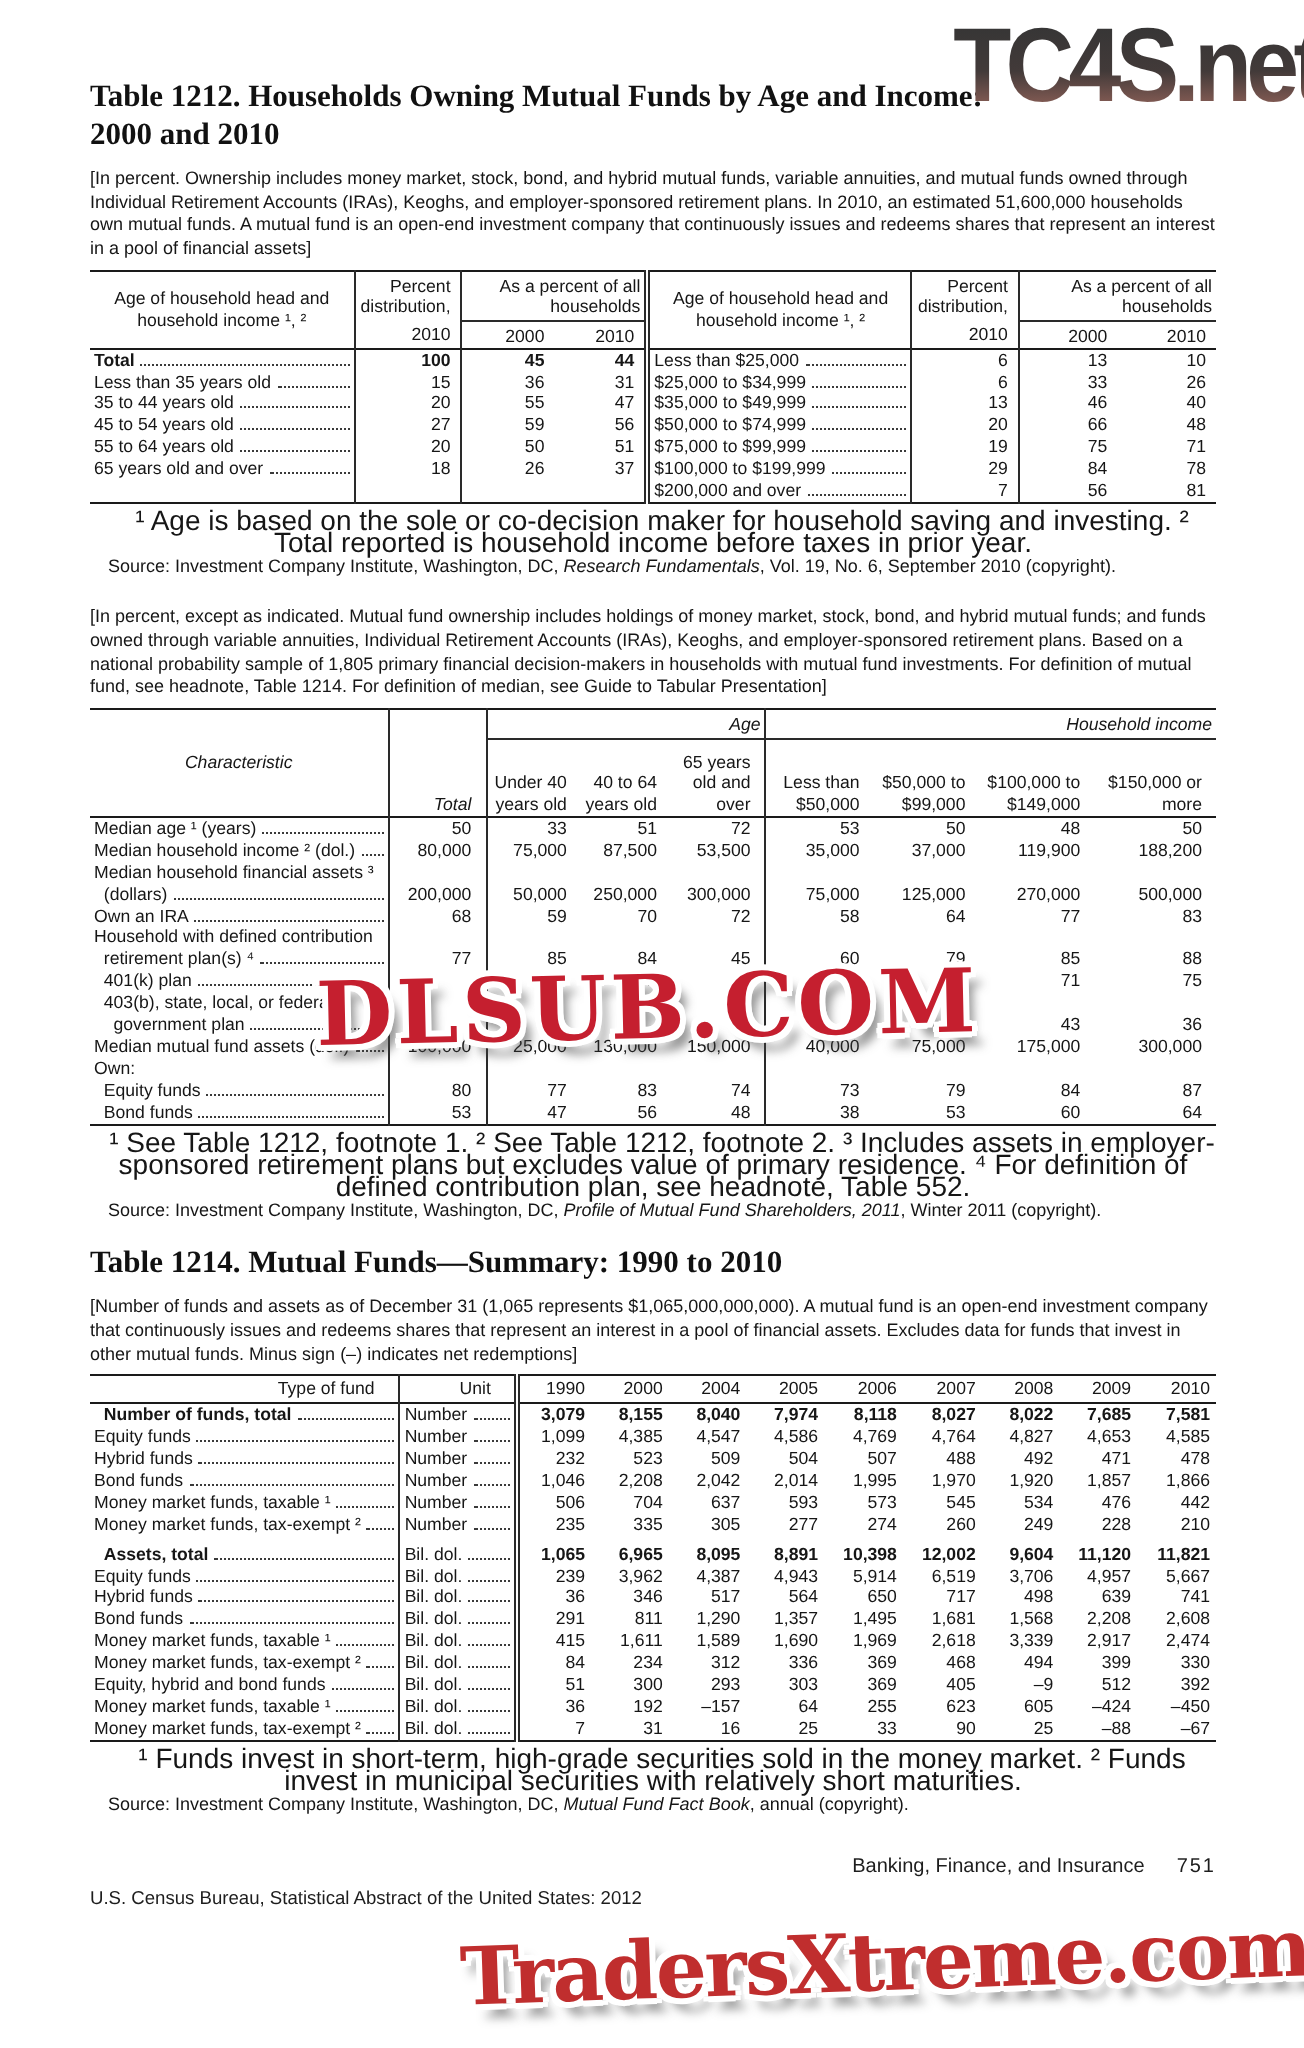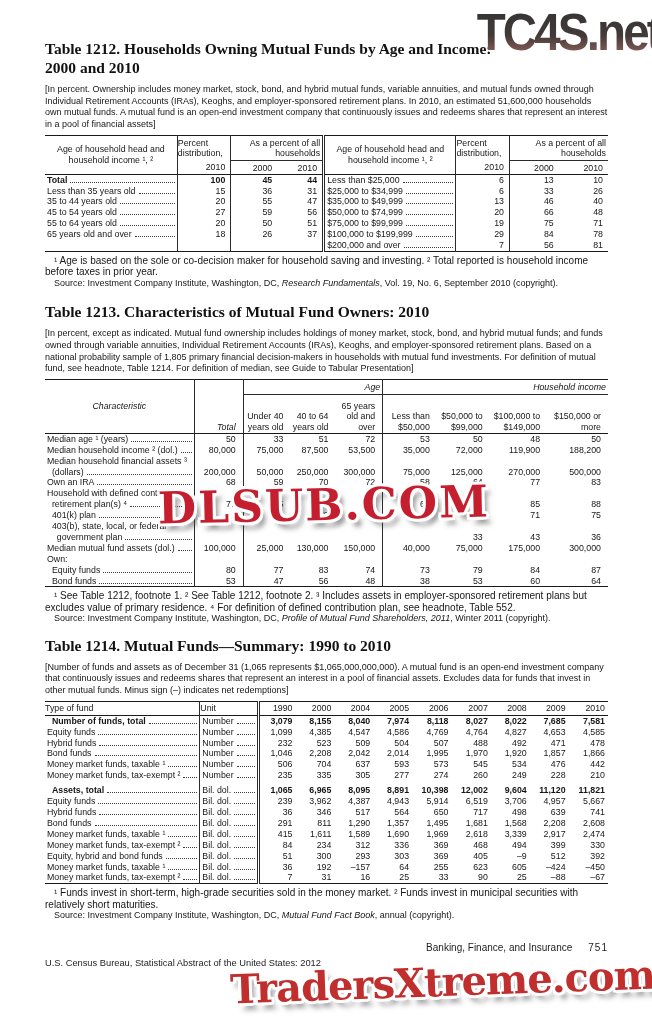--- a/index.html
+++ b/index.html
@@ -20,36 +20,36 @@
   .b-r2 { border-right:3px double #2a2a2a; }
   td.num { text-align:right; padding:0 5px 0 0; vertical-align:bottom; line-height:10.9px; }
   .t1214 td.num { padding-right:3px; }
   td.stub { padding:0 0 0 2px; vertical-align:bottom; line-height:10.9px; }
   .lbl { display:flex; align-items:baseline; }
   .lbl .t { white-space:pre; }
   .ldr { flex:1 1 auto; border-bottom:1.1px dotted #3a3a3a; margin:0 2px 2px 3px; height:1px; min-width:4px; }
   .b { font-weight:bold; }
 
   .stubhead { text-align:center; vertical-align:middle; line-height:10.5px; padding:1px 3px; }
-  .pcthead  { position:relative; text-align:left; padding:2px 5px 0 0; line-height:10.5px; vertical-align:top; height:27px; }
+  .pcthead  { position:relative; text-align:right; padding:2px 5px 0 0; line-height:10.5px; vertical-align:top; height:27px; }
   .pcthead .yr { position:absolute; right:5px; bottom:1px; }
   .grouphead { text-align:right; border-bottom:1px solid #2a2a2a; line-height:10.5px; padding:2px 2px 1px 2px; vertical-align:top; }
   .yrrow th { text-align:right; padding:0 5px 1px 0; height:12px; vertical-align:bottom; }
 
   .t1213 .grouprow th { height:11px;font-style:italic; }
   .t1213 .subhead { text-align:right; vertical-align:bottom; padding:6px 7px 1px 0; line-height:10.3px; }
   .t1213 .theadtotal { position:relative; }
   .t1213 .theadtotal span { position:absolute; right:7px; bottom:1px; }
   .t1213 td.num { padding-right:7px; }
 
   .t1214 th.yr { text-align:right; padding:1px 3px 2px 0; }
-  .t1214 th.ctr { text-align:left; padding:1px 0 2px 0; }
+  .t1214 th.ctr { text-align:right; padding:1px 12px 2px 0; }
   tr.gap td { padding-top:4px;margin-left:31px; }
 
-  .fn  { font-size:10px; line-height:11.4px; margin:3px 0 0 0; text-indent:9px; }
+  .fn  { font-size:14px; line-height:11.4px; margin:3px 0 0 0; text-indent:9px;text-align:center; }
   .src { font-size:9px; line-height:11.4px; margin:0; text-indent:9px; }
   .src .it { font-style:italic; }
   .sect { margin:0; }
   .sect2 { margin-top:14px; }
   .sect3 { margin-top:12px; }
 
   .pagefoot { margin-top:20px; }
   .pf-right { text-align:right; font-size:10px; color:#1d1d1d; padding-right:0; }
   .pf-right .pgnum { margin-left:16px; letter-spacing:1px; }
   .pf-left { font-size:9.3px; margin-top:5px; color:#1d1d1d; }
@@ -248,21 +248,20 @@
               <td class="num">56</td>
               <td class="num">81</td>
             </tr>
           </tbody>
       </table>
       <p class="fn">¹ Age is based on the sole or co-decision maker for household saving and investing. ² Total reported is household income before taxes in prior year.</p>
       <p class="src"><span>Source: Investment Company Institute, Washington, DC, </span><span class="it">Research Fundamentals</span><span>, Vol. 19, No. 6, September 2010 (copyright).</span></p>
     </section>
 
     <section class="sect2">
-      <h2 class="title">Table 1213. Characteristics of Mutual Fund Owners: 2010</h2>
       <p class="headnote">[In percent, except as indicated. Mutual fund ownership includes holdings of money market, stock, bond, and hybrid mutual funds; and funds owned through variable annuities, Individual Retirement Accounts (IRAs), Keoghs, and employer-sponsored retirement plans. Based on a national probability sample of 1,805 primary financial decision-makers in households with mutual fund investments. For definition of mutual fund, see headnote, Table 1214. For definition of median, see Guide to Tabular Presentation]</p>
       <table class="stattable t1213">
         <colgroup>
           <col style="width:26.5%">
             <col style="width:8.7%">
             <col style="width:8.4%">
             <col style="width:8.0%">
             <col style="width:8.4%">
           <col style="width:9.6%">
             <col style="width:9.4%">
@@ -310,21 +309,21 @@
                 <div class="lbl">
                   <span class="t">Median household income ² (dol.)</span>
                   <span class="ldr"></span>
                 </div>
               </td>
               <td class="num b-r">80,000</td>
               <td class="num">75,000</td>
               <td class="num">87,500</td>
               <td class="num b-r">53,500</td>
               <td class="num">35,000</td>
-              <td class="num">72,000</td>
+              <td class="num">37,000</td>
               <td class="num">119,900</td>
               <td class="num">188,200</td>
             </tr>
             <tr>
               <td class="stub b-r">
                 <div class="lbl">
                   <span class="t">Median household financial assets ³</span>
                 </div>
                 <div class="lbl">
                   <span class="t">&nbsp;&nbsp;(dollars)</span>

